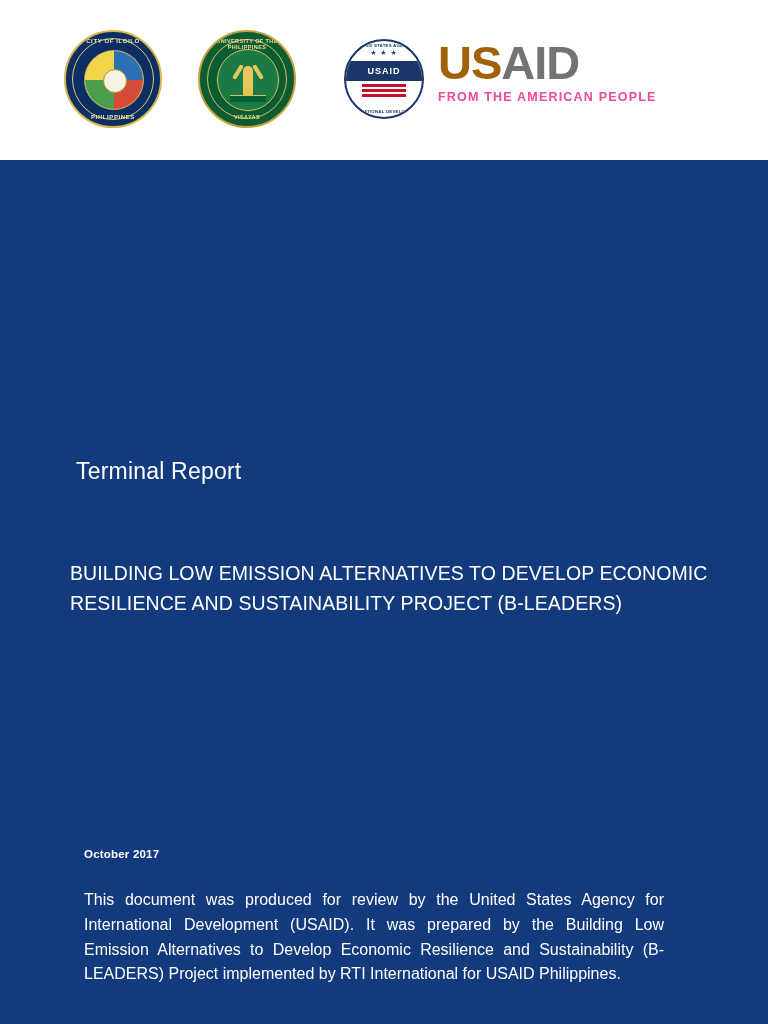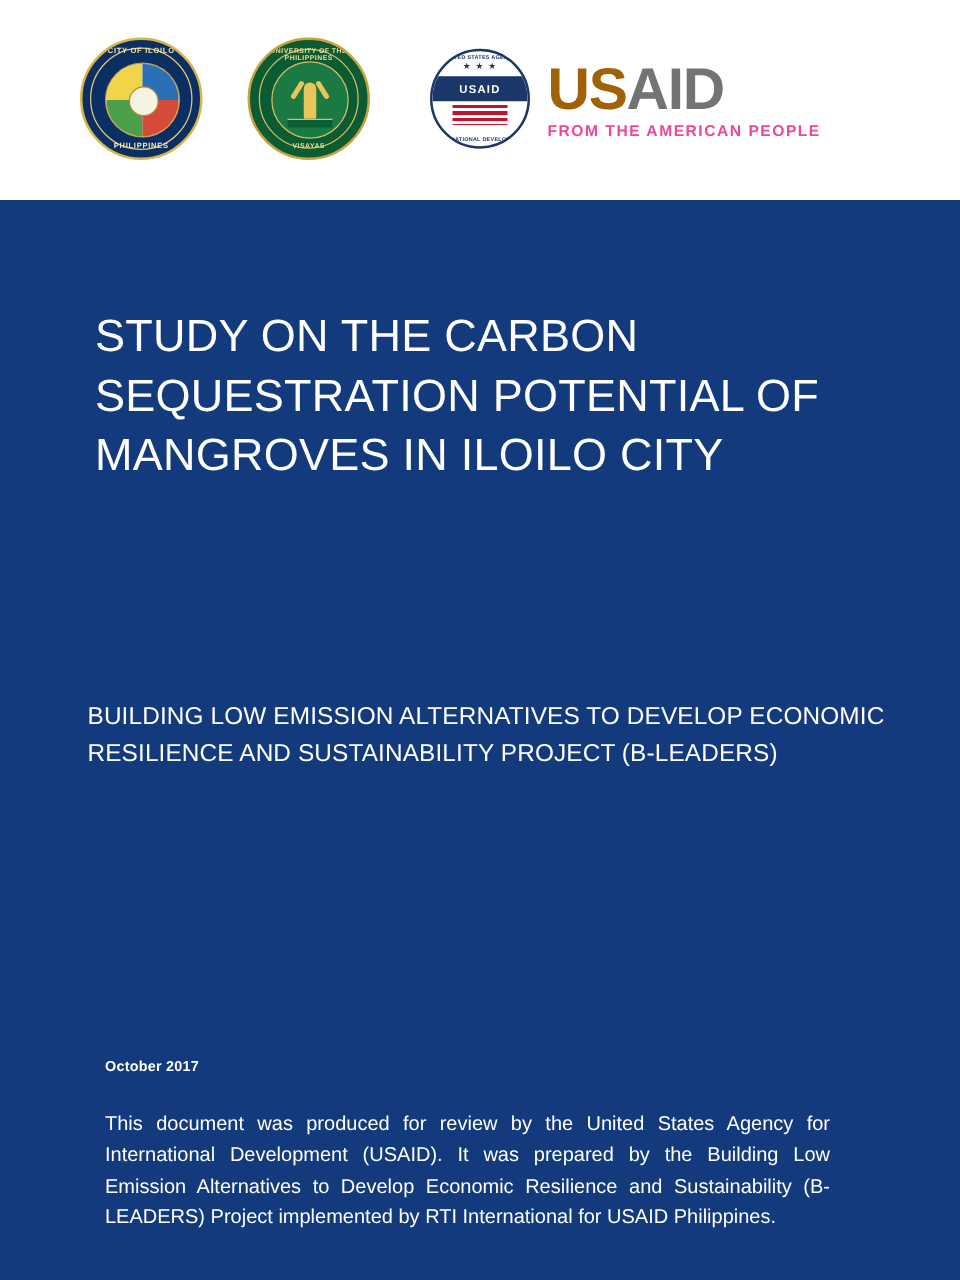--- a/index.html
+++ b/index.html
@@ -140,21 +140,20 @@
     position: absolute; left:0; width:100%;
     text-align:center; color:#f0dd97; font-size:5.5px;
     font-weight:bold; letter-spacing:.4px;
   }
   .upv-top { top: 6px; }
   .upv-bot { bottom: 6px; }
 
   
   .usaid-block {
     display: flex;
-    align-items: center;
   }
   .usaid-seal {
     width: 76px; height: 76px;
     border-radius: 50%;
     background: #ffffff;
     border: 2px solid #1b3668;
     position: relative;
     overflow: hidden;
     margin-right: 14px;
   }
@@ -308,19 +307,19 @@
       </div>
       <div>
         <div class="usaid-word"><span class="us">US</span><span class="aid">AID</span></div>
         <div class="usaid-tag">FROM THE AMERICAN PEOPLE</div>
       </div>
     </div>
 
   </div>
 
   <div class="cover">
-    <div class="title">STUDY ON THE CARBON SEQUESTRATION POTENTIAL OF MANGROVES IN ILOILO CITY</div>
+    <div class="subtitle">Terminal Report</div>
     <div class="project">BUILDING LOW EMISSION ALTERNATIVES TO DEVELOP ECONOMIC RESILIENCE AND SUSTAINABILITY PROJECT (B-LEADERS)</div>
     <div class="date">October 2017</div>
     <div class="disclaimer">This document was produced for review by the United States Agency for International Development (USAID). It was prepared by the Building Low Emission Alternatives to Develop Economic Resilience and Sustainability (B-LEADERS) Project implemented by RTI International for USAID Philippines.</div>
   </div>
 
 </div>
 
 </body></html>

